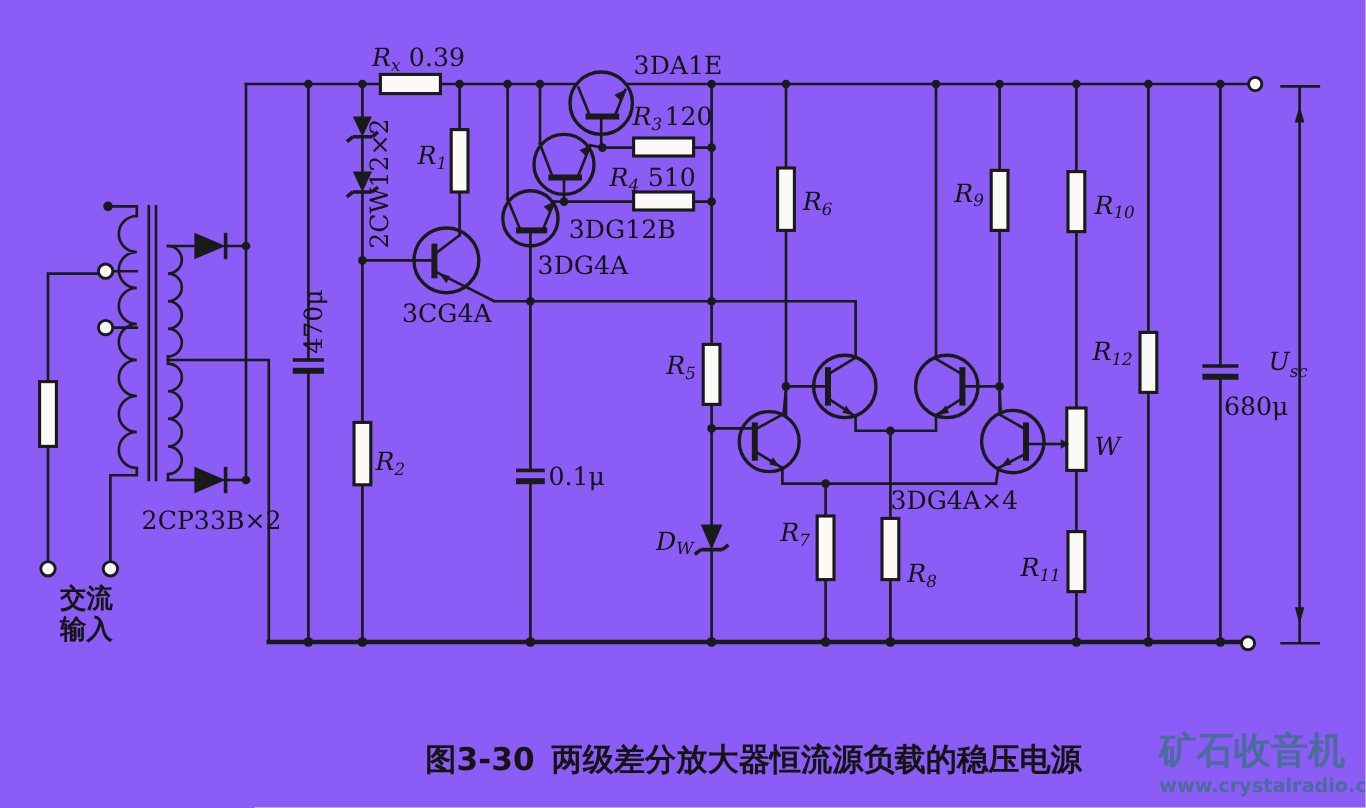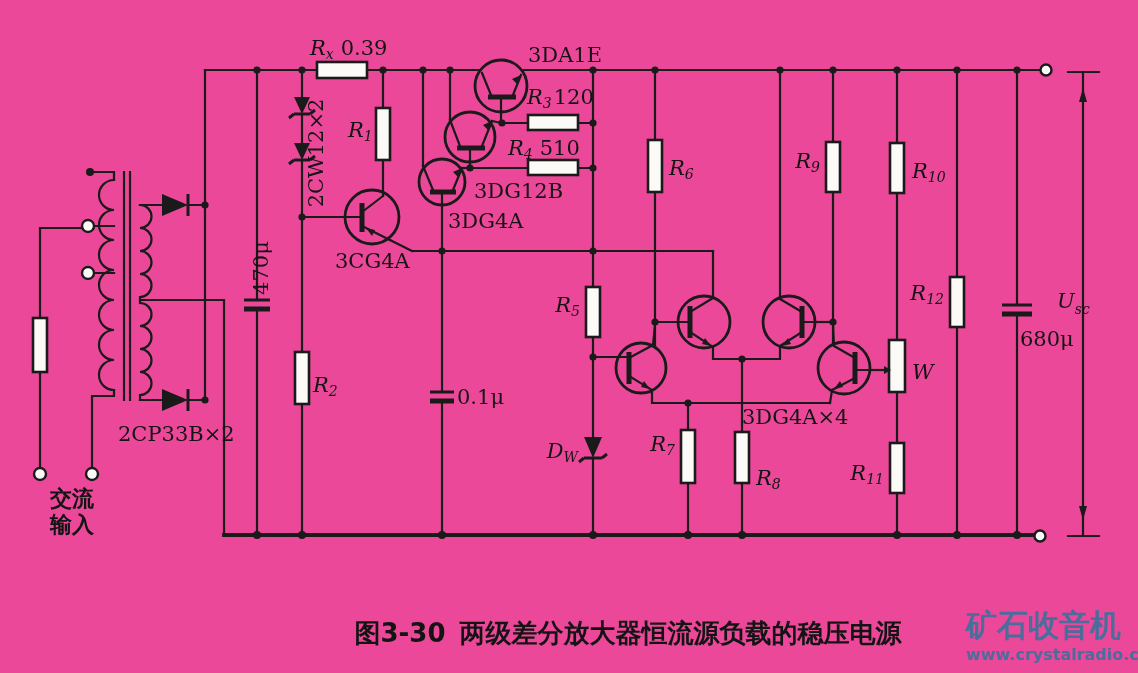--- a/index.html
+++ b/index.html
@@ -1,18 +1,18 @@
 <!DOCTYPE html>
 <html><head>
 <meta charset="utf-8">
 <style>
   html,body{margin:0;padding:0;background:#e8e8e8;}
   .stage{
     position:relative;width:1138px;height:673px;margin:0 auto;
-    background:#ec4899;overflow:hidden;
+    background:#8b5cf6;overflow:hidden;
     font-family:"DejaVu Serif", serif;
   }
   svg{display:block}
   .wire{stroke:#1a1a1a;stroke-width:2.2;fill:none;stroke-linecap:square}
   .wire-thick{stroke:#1a1a1a;stroke-width:3.8;fill:none;stroke-linecap:square}
   .comp{fill:#fbfaf7;stroke:#1a1a1a;stroke-width:2.6}
   .bar{stroke:#1a1a1a;stroke-width:5;fill:none;stroke-linecap:butt}
   .tcirc{fill:none;stroke:#1a1a1a;stroke-width:2.8}
   .dot{fill:#1a1a1a;stroke:none}
   .term{fill:#fbfaf7;stroke:#1a1a1a;stroke-width:2.4}

